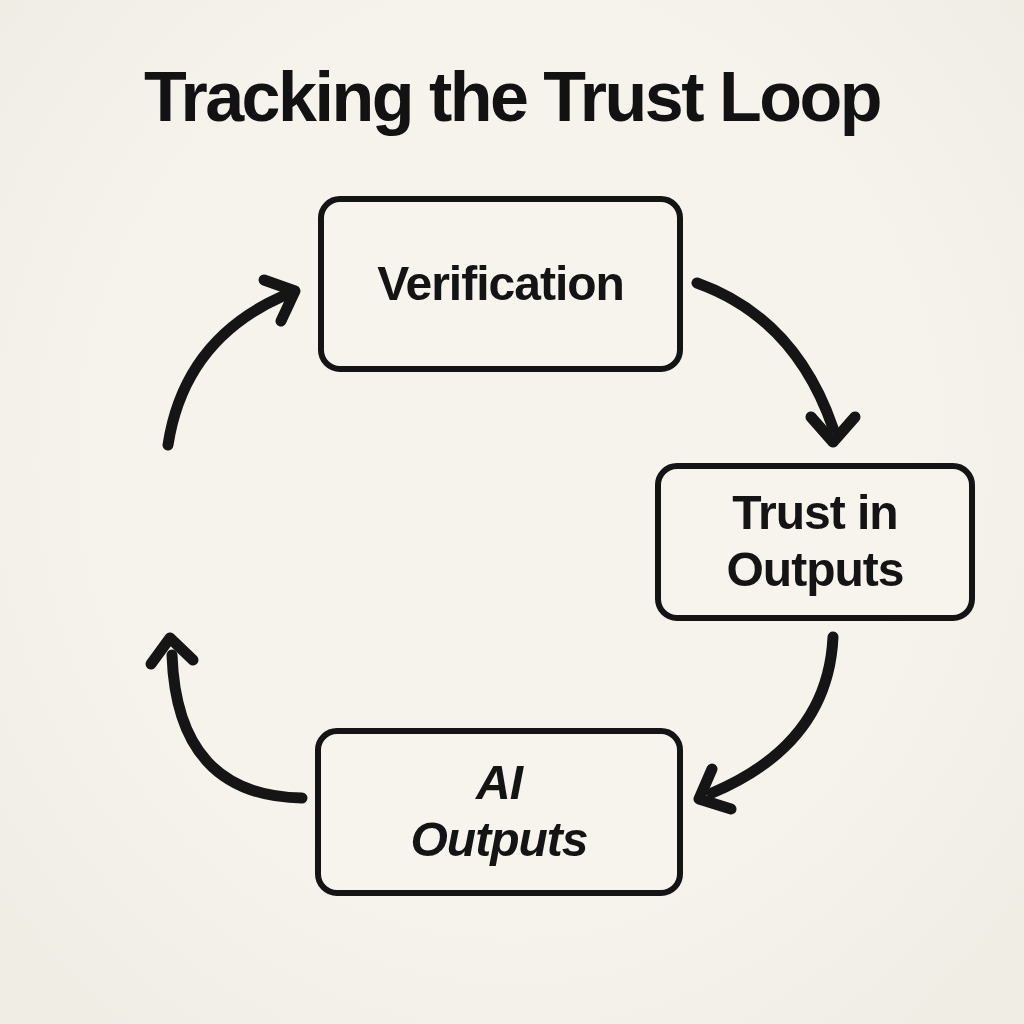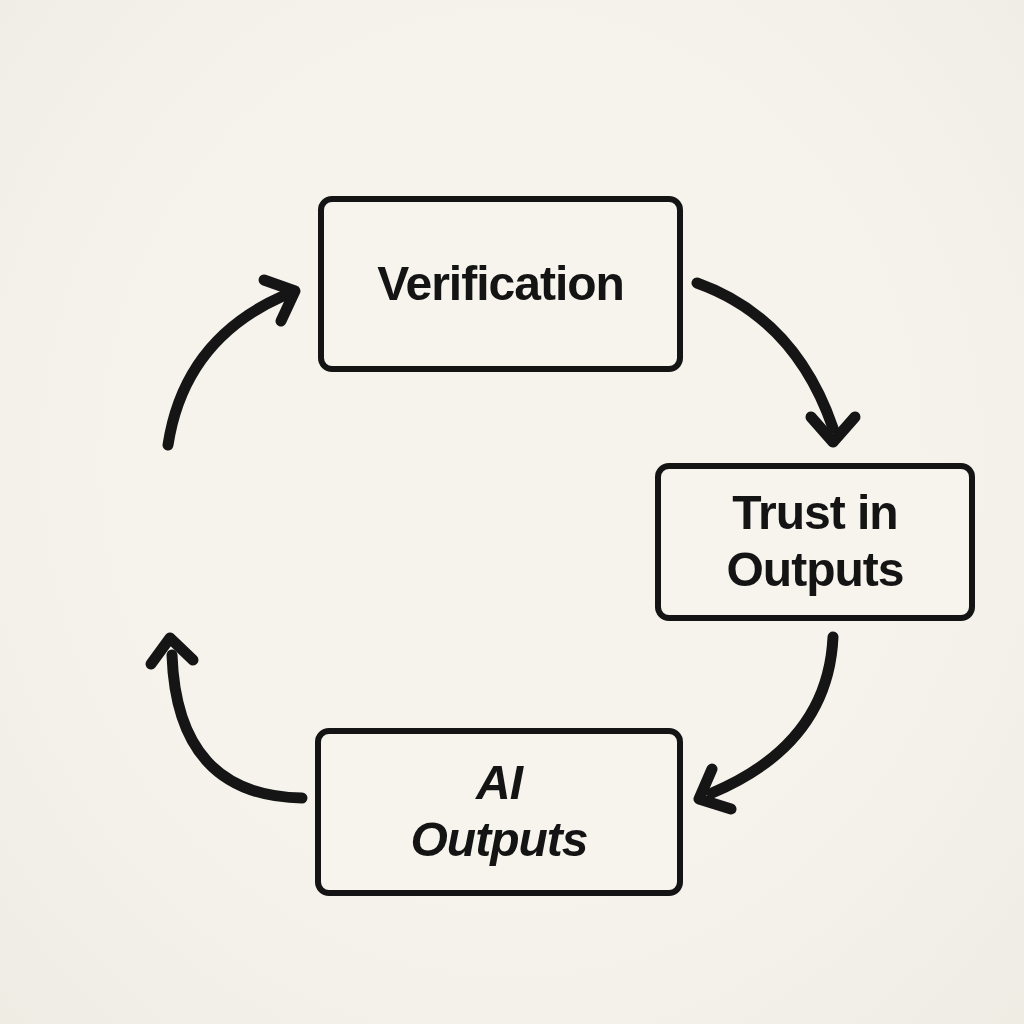--- a/index.html
+++ b/index.html
@@ -28,21 +28,21 @@
     font-size: 70px;
     font-weight: 700;
     letter-spacing: -2.5px;
     color: #121212;
     line-height: 1.0;
   }
   .node {
     position: absolute;
     box-sizing: border-box;
     border: 6px solid #141414;
-    border-radius: 14px;
+    border-radius: 22px;
     background: #f7f4ee;
     display: flex;
     flex-direction: column;
     align-items: center;
     justify-content: center;
     text-align: center;
     color: #141414;
     font-size: 48px;
     font-weight: 700;
     letter-spacing: -1px;
@@ -67,20 +67,21 @@
     stroke-width: 11;
     stroke-linecap: round;
     stroke-linejoin: round;
   }
 </style>
 </head>
 <body>
 
 <div class="stage">
 
+  <h1 class="title">Tracking the Trust Loop</h1>
 
   <svg class="arrow-layer" viewBox="0 0 1024 1024" xmlns="http://www.w3.org/2000/svg" aria-hidden="true">
     <g>
       <path d="M 697 283 Q 795 318 833 428"></path>
       <path d="M 811 417 L 833 442 L 855 417"></path>
     </g>
     <g>
       <path d="M 833 637 Q 828 744 712 793"></path>
       <path d="M 712 769 L 699 799 L 731 809"></path>
     </g>

